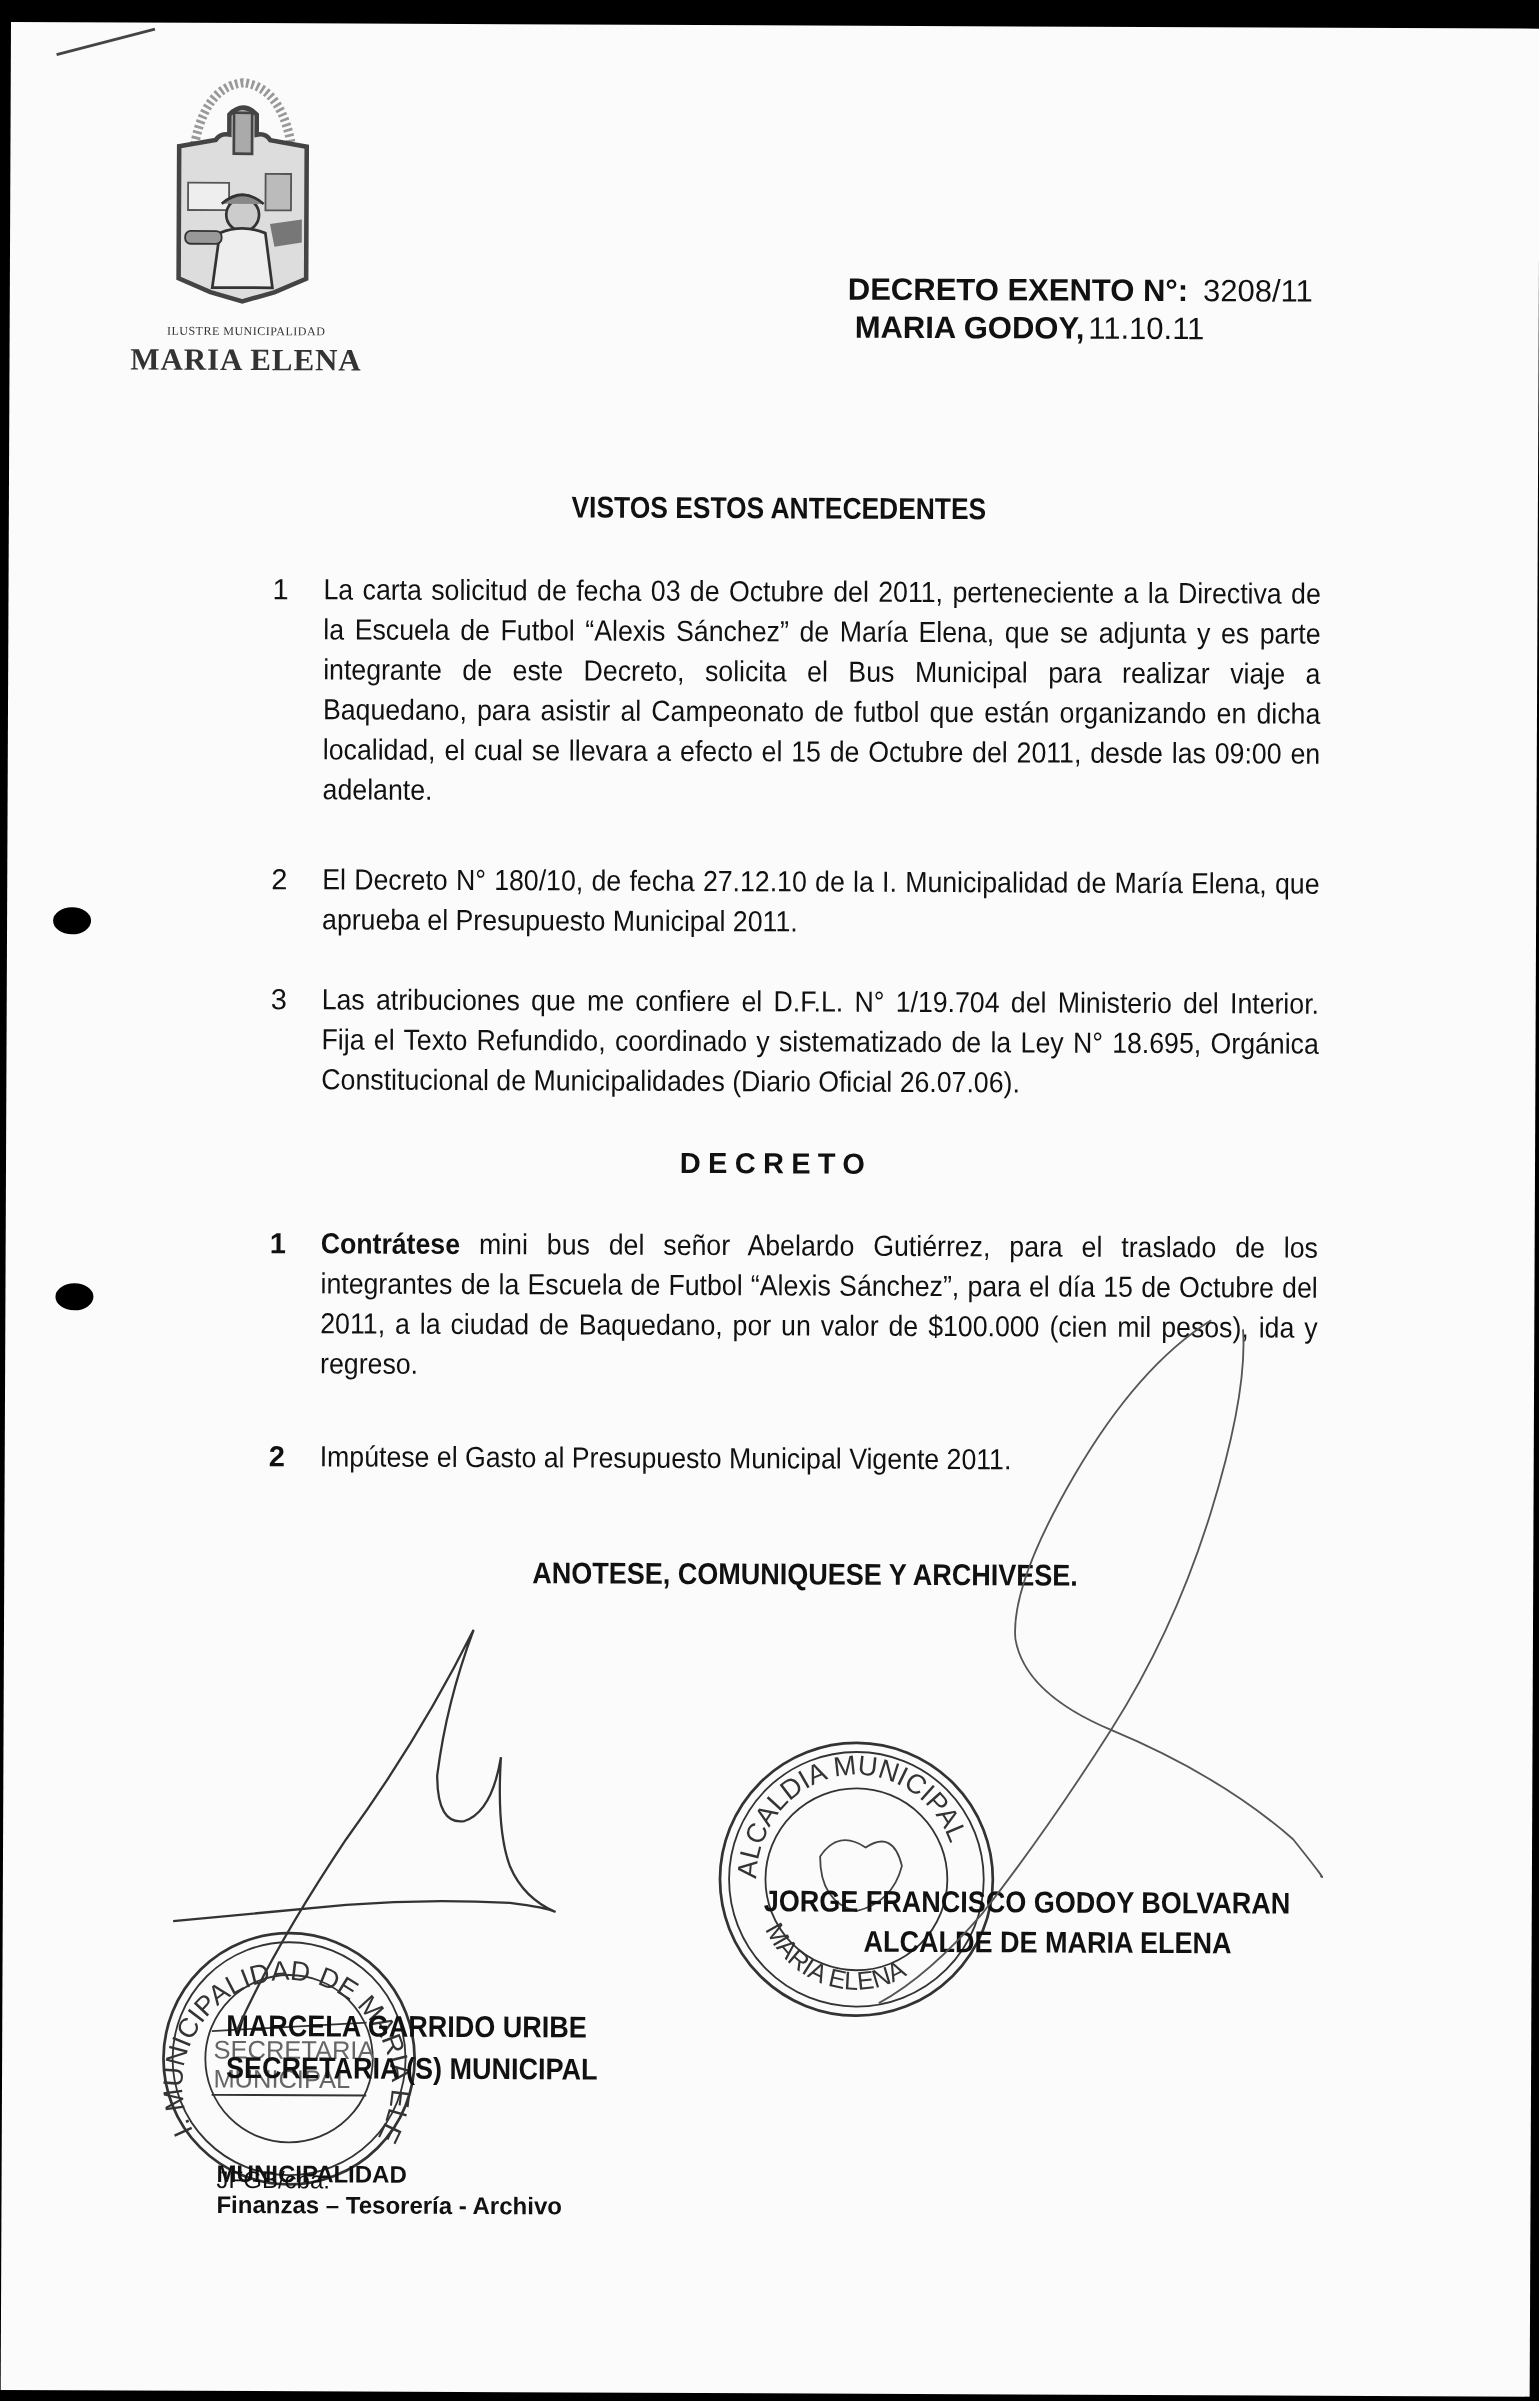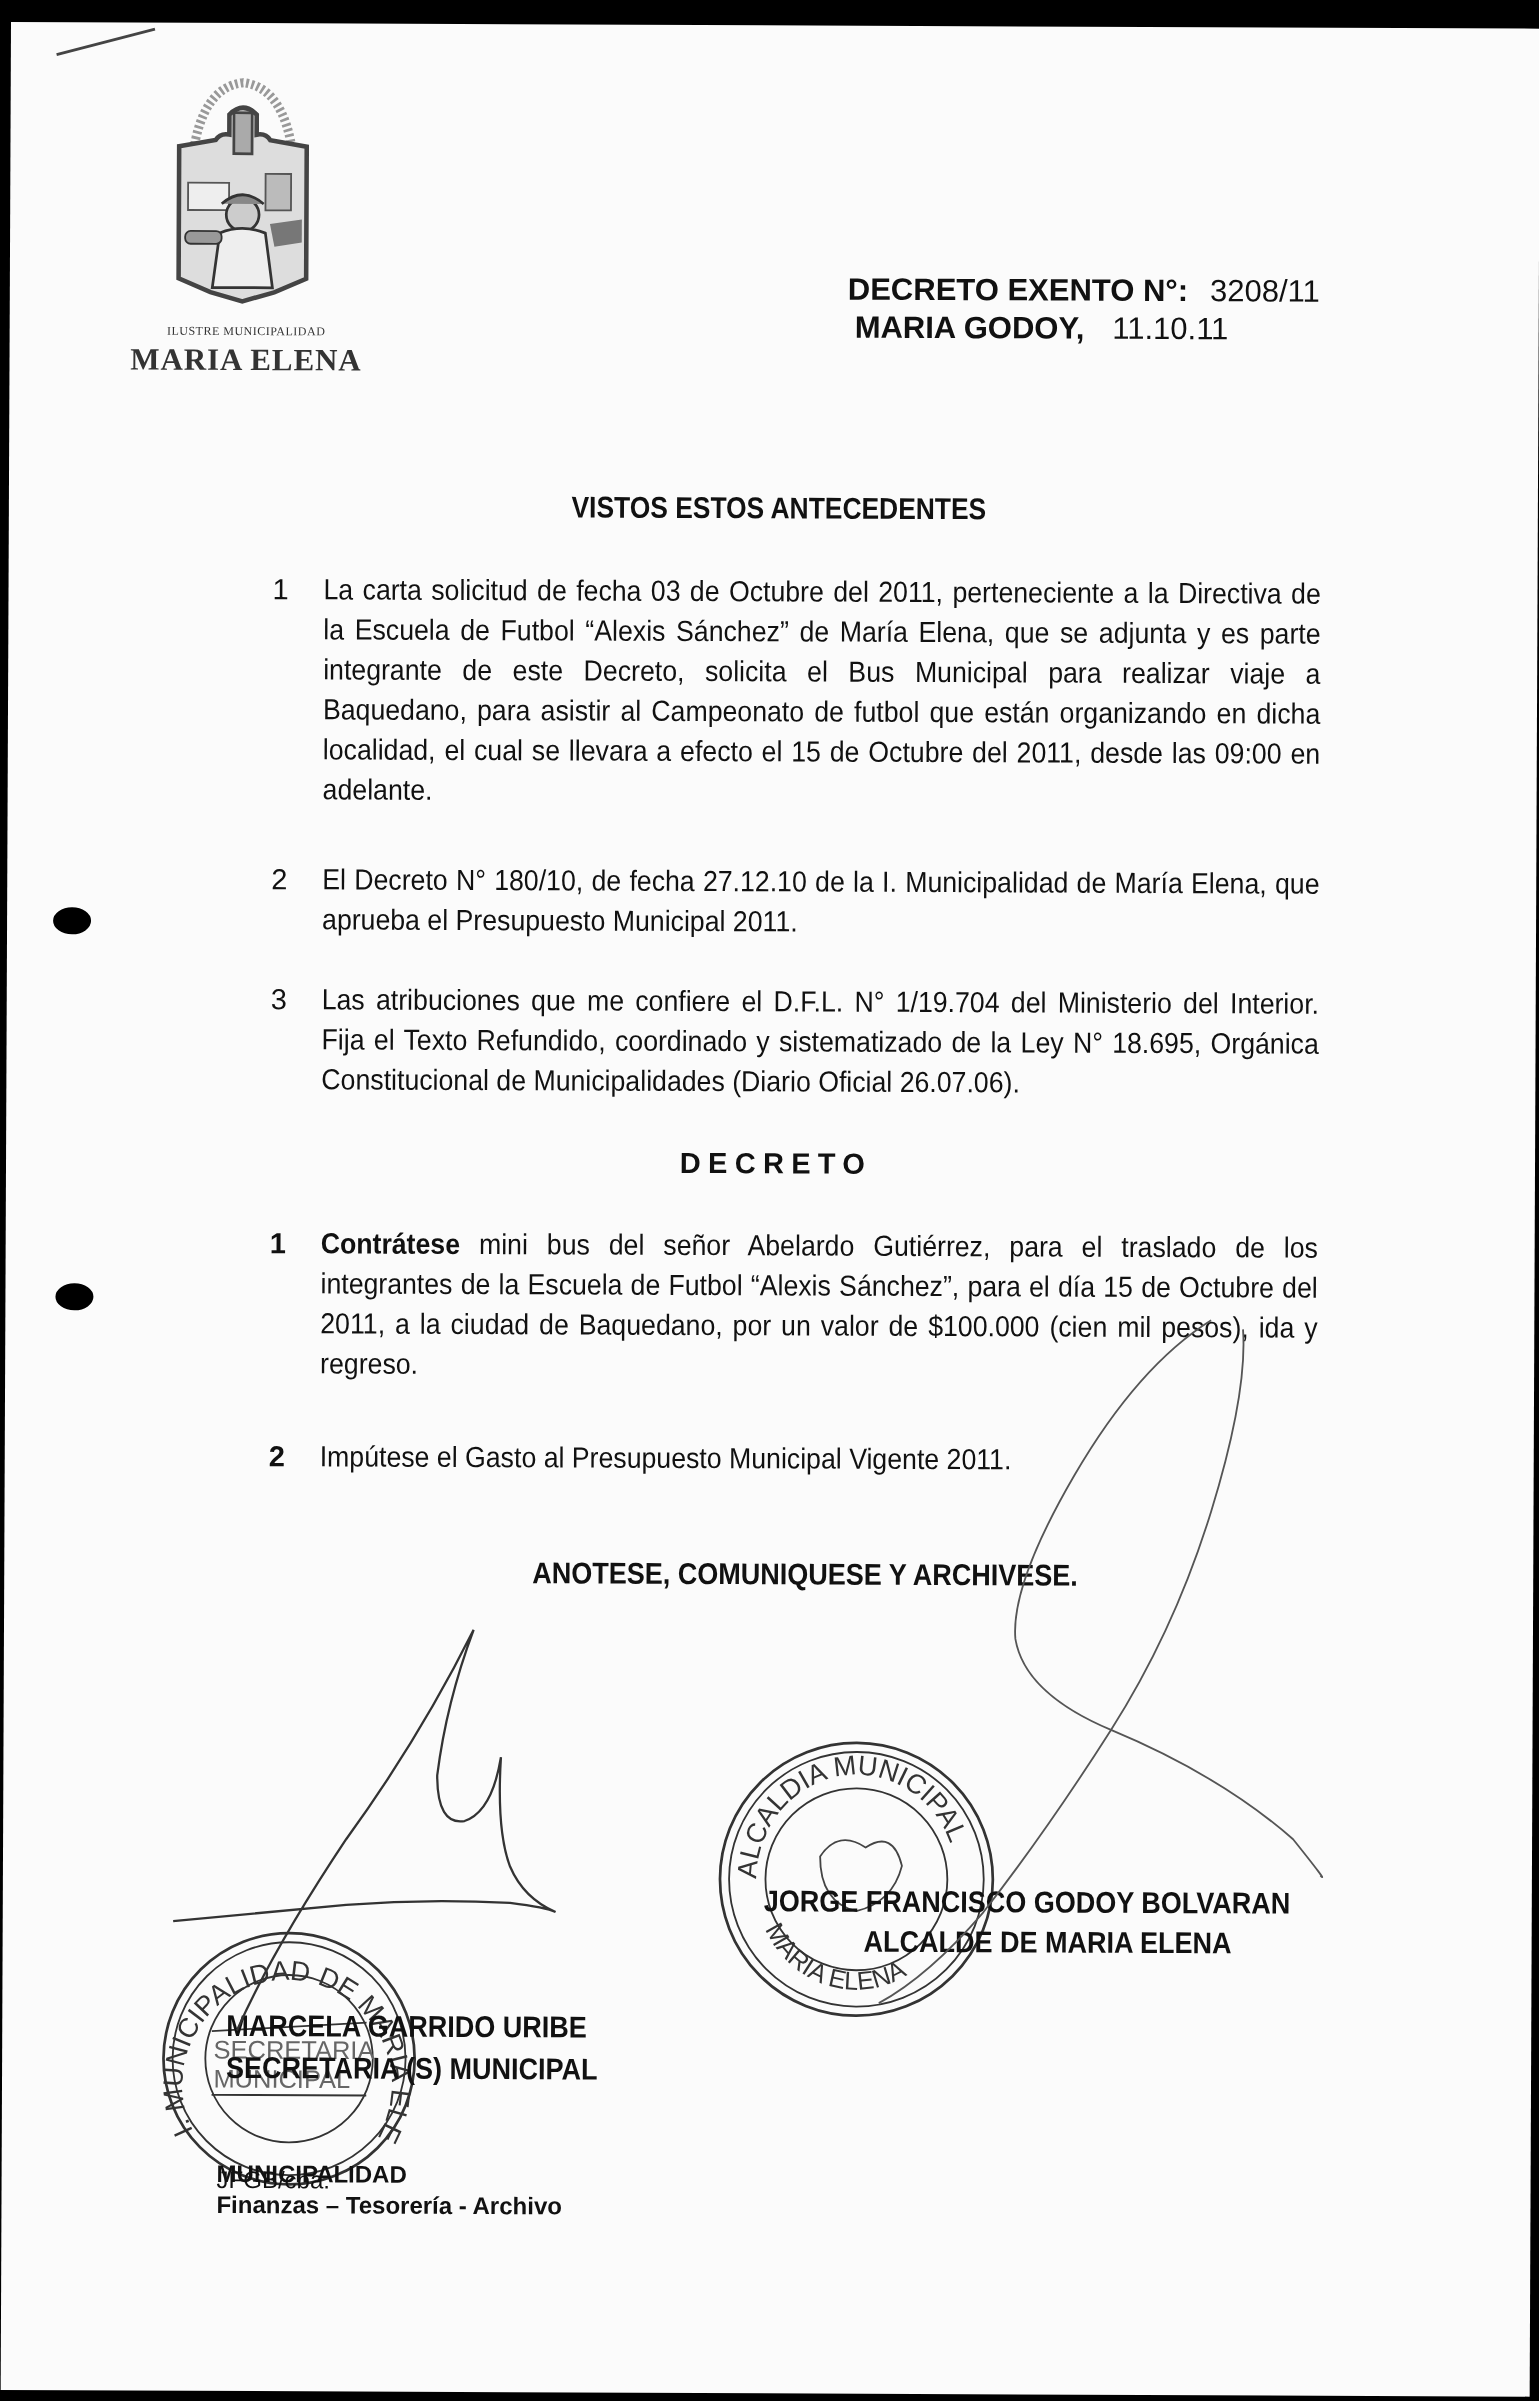--- a/index.html
+++ b/index.html
@@ -12,21 +12,21 @@
     position:absolute; left:11px; top:22px; width:1529px; height:2368px;
     background:#fbfbfb;
     transform:rotate(0.25deg); transform-origin:0 0;
   }
   .abs { position:absolute; }
   .crest { left:155px; top:46px; width:155px; height:246px; }
   .crest-sub { left:127px; top:301px; width:219px; text-align:center; font-family:"Liberation Serif", serif; font-size:12px; letter-spacing:0.5px; color:#333; }
   .crest-name { left:109px; top:319px; width:255px; text-align:center; font-family:"Liberation Serif", serif; font-size:31px; font-weight:bold; color:#333; letter-spacing:0.9px; }
   .hdr { left:838px; font-size:31px; line-height:36px; }
   .hdr b { font-weight:bold; }
-  .hdr .val { font-weight:normal; margin-left:22px; }
+  .hdr .val { font-weight:normal; margin-left:15px; }
   .title { left:0; width:1540px; text-align:center; font-weight:bold; font-size:30px; transform:scaleX(0.88); }
   .item { left:264px; width:1065px; font-size:29px; line-height:40px; }
   .item .num { position:absolute; left:0; top:0; }
   .item .txt { margin-left:51px; text-align:justify; display:block; transform:scaleX(0.92); transform-origin:0 0; width:1084px; }
   .decreto-title { letter-spacing:7.3px; transform:none; font-size:29px; }
   .closing { left:528px; font-weight:bold; font-size:30px; transform:scaleX(0.9); transform-origin:0 0; }
   .sig { font-weight:bold; font-size:30px; line-height:36px; transform:scaleX(0.9); transform-origin:0 0; }
   .foot { font-size:24px; line-height:29px; }
   .hole { width:38px; height:27px; border-radius:50%; background:#000; }
   svg.ink { position:absolute; left:0; top:0; width:1540px; height:2401px; pointer-events:none; }
@@ -48,21 +48,21 @@
     <rect x="22" y="178" width="40" height="14" rx="6" fill="#999" stroke="#333" stroke-width="2"></rect>
     <path d="M115 170 L150 165 L150 190 L120 195 Z" fill="#777"></path>
   </svg>
   <div class="abs crest-sub">ILUSTRE MUNICIPALIDAD</div>
   <div class="abs crest-name">MARIA ELENA</div>
 
   <div class="abs hdr" style="top:246px;">
     <b>DECRETO EXENTO N°:</b><span class="val">3208/11</span>
   </div>
   <div class="abs hdr" style="top:284px; left:845px;">
-    <b>MARIA GODOY,</b><span class="val" style="margin-left:28px">11.10.11</span>
+    <b>MARIA GODOY,</b><span class="val" style="margin-left:4px">11.10.11</span>
   </div>
 
   <div class="abs title" style="top:466px;">VISTOS ESTOS ANTECEDENTES</div>
 
   <div class="abs item" style="top:546px;">
     <span class="num">1</span>
     <span class="txt">La carta solicitud de fecha 03 de Octubre del 2011, perteneciente a la Directiva de la Escuela de Futbol “Alexis Sánchez” de María Elena, que se adjunta y es parte integrante de este Decreto, solicita el Bus Municipal para realizar viaje a Baquedano, para asistir al Campeonato de futbol que están organizando en dicha localidad, el cual se llevara a efecto el 15 de Octubre del 2011, desde las 09:00 en adelante.</span>
   </div>
   <div class="abs item" style="top:836px;">
     <span class="num">2</span>

